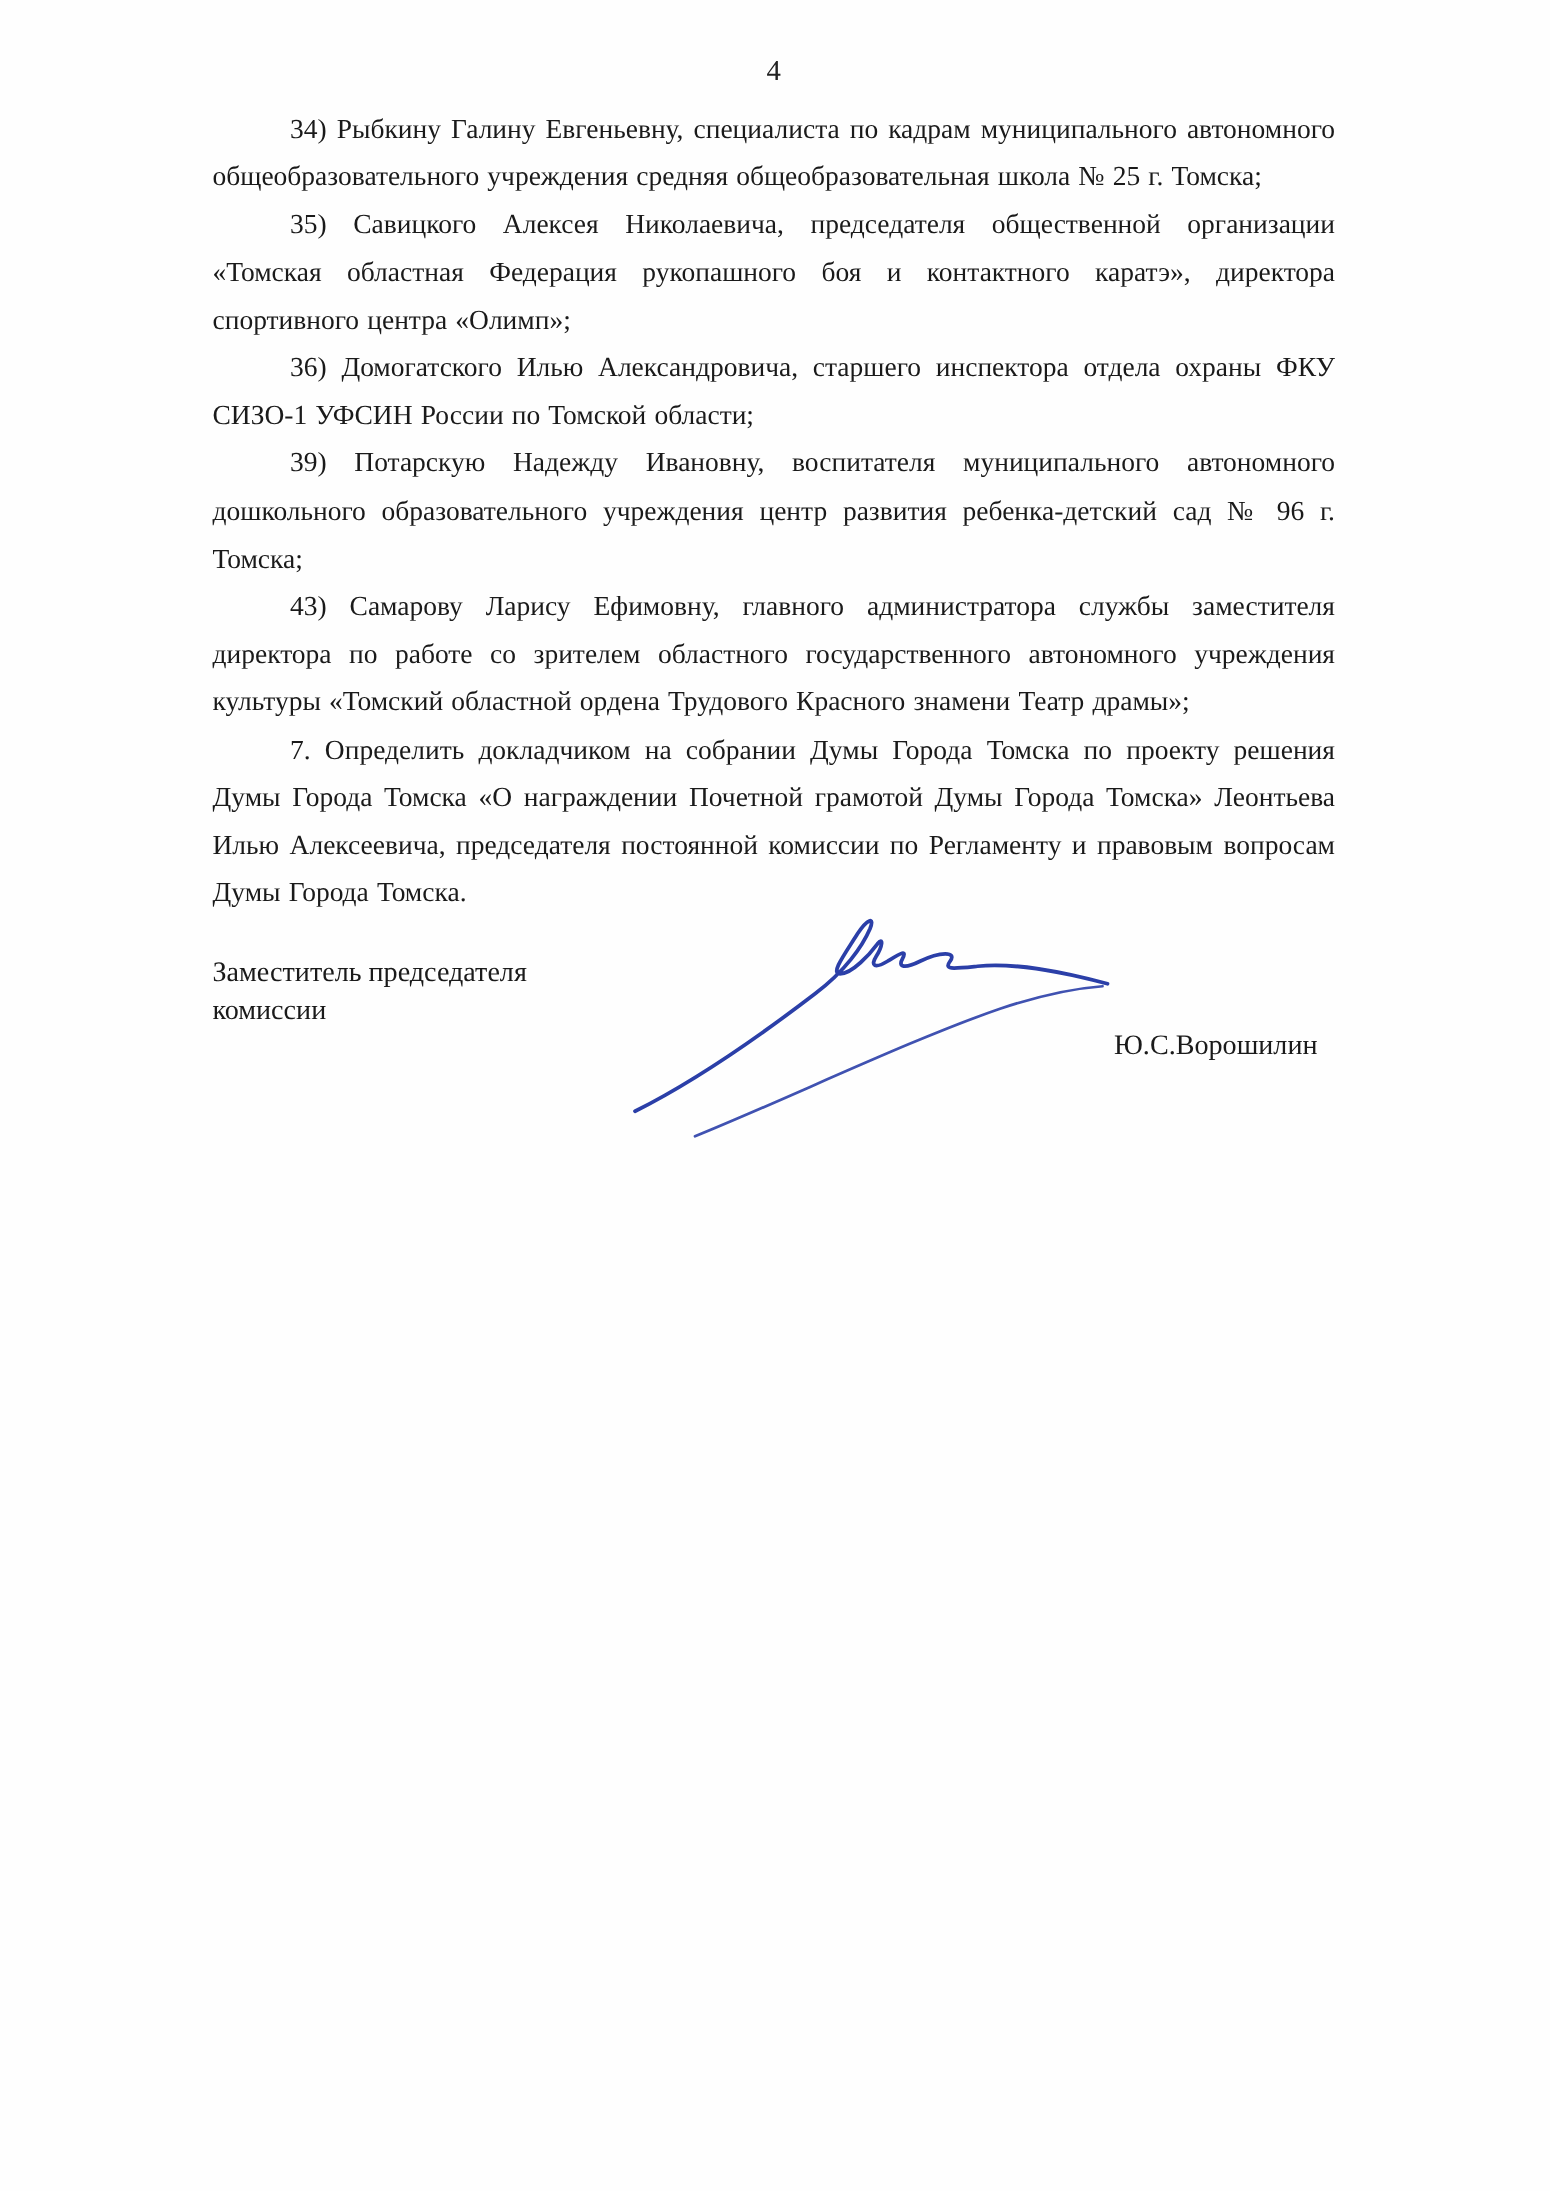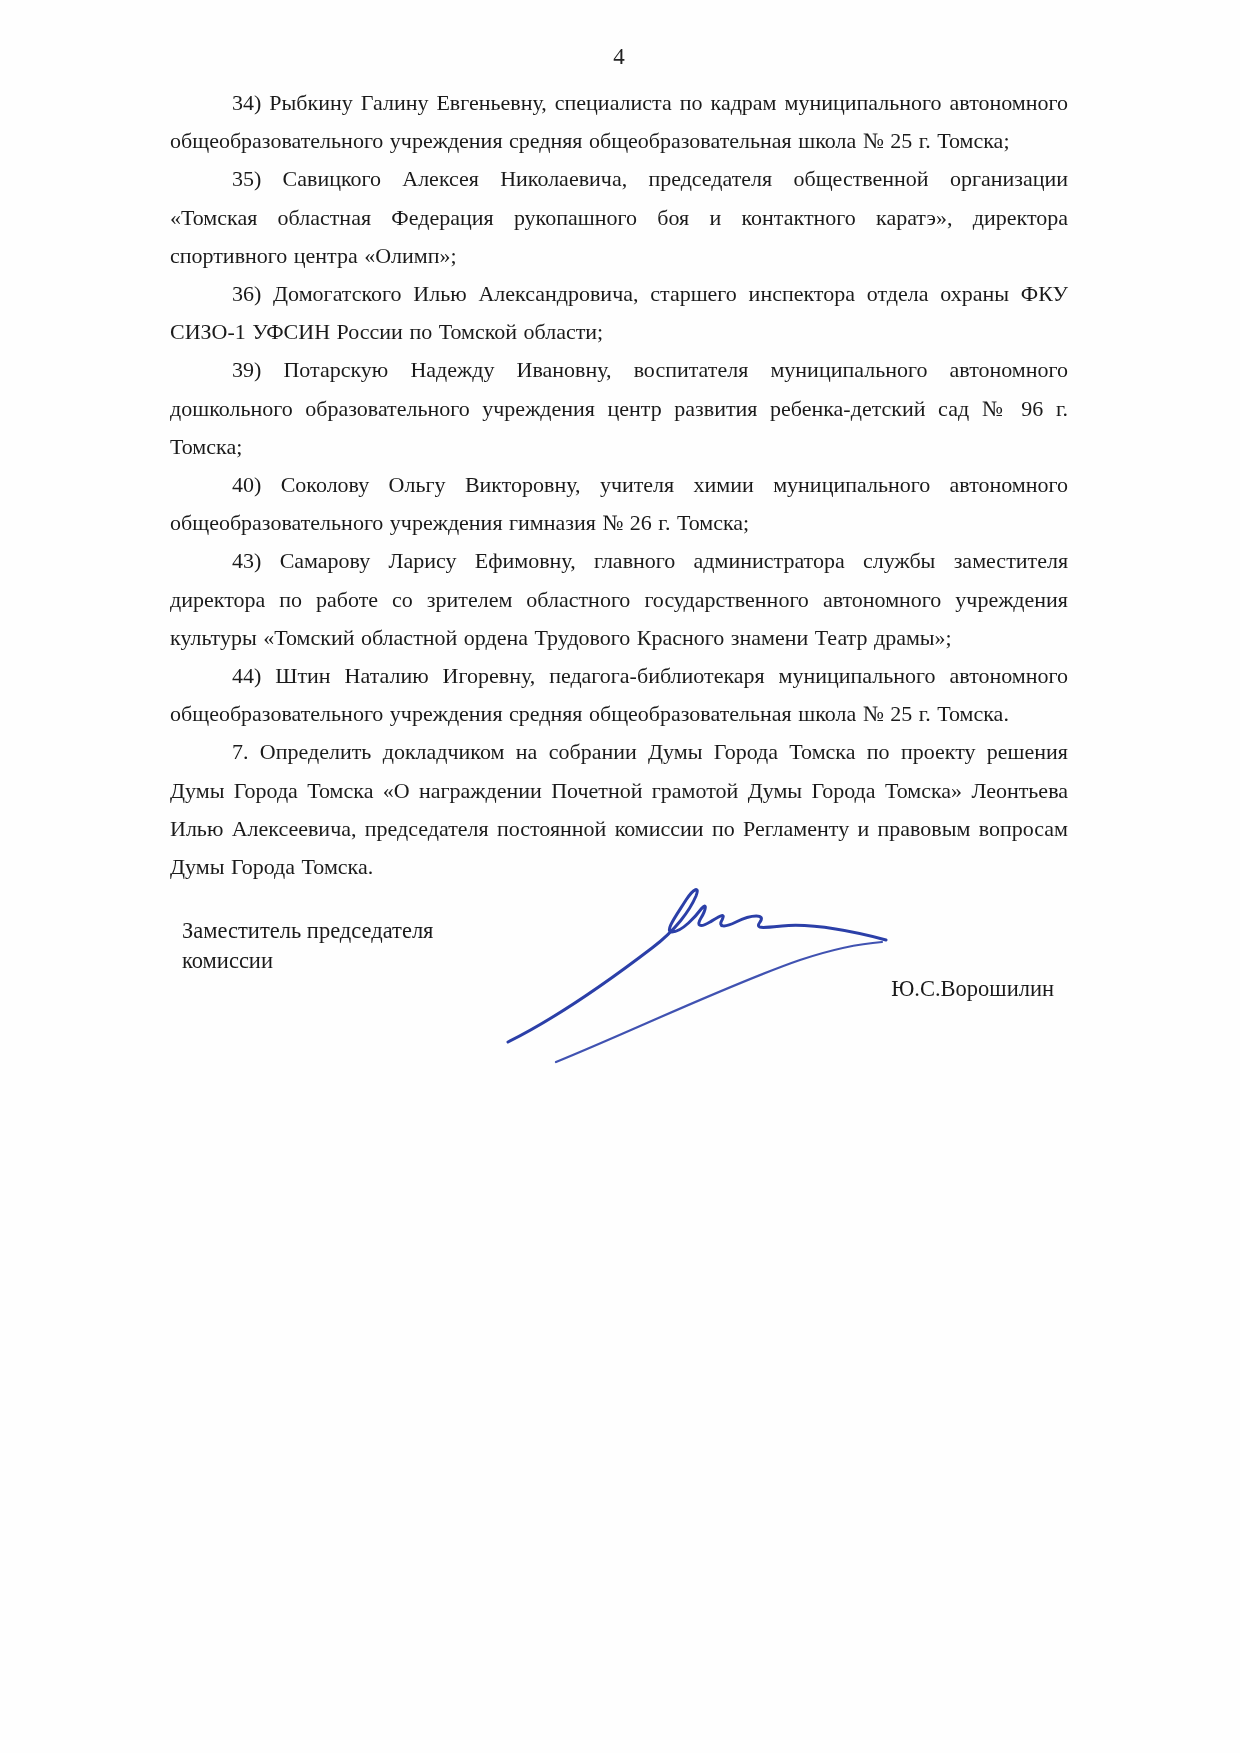--- a/index.html
+++ b/index.html
@@ -36,21 +36,21 @@
   }
   .footer {
     position: relative;
     height: 230px;
     margin-top: 22px;
     font-size: 22.5px;
     line-height: 30px;
   }
   .sig-title {
     position: absolute;
-    left: 12px;
+    left: 0;
     top: 8px;
     width: 290px;
     text-align: left;
     text-indent: 0;
   }
   .sig-name {
     position: absolute;
     right: 14px;
     top: 66px;
     white-space: nowrap;
@@ -79,23 +79,21 @@
 
 <div class="page">
 
   <div class="page-number">4</div>
 
   <div class="content">
     <p class="para">34) Рыбкину Галину Евгеньевну, специалиста по кадрам муниципального автономного общеобразовательного учреждения средняя общеобразовательная школа № 25 г. Томска;</p>
     <p class="para">35) Савицкого Алексея Николаевича, председателя общественной организации «Томская областная Федерация рукопашного боя и контактного каратэ», директора спортивного центра «Олимп»;</p>
     <p class="para">36) Домогатского Илью Александровича, старшего инспектора отдела охраны ФКУ СИЗО-1 УФСИН России по Томской области;</p>
     <p class="para">39) Потарскую Надежду Ивановну, воспитателя муниципального автономного дошкольного образовательного учреждения центр развития ребенка-детский сад № 96 г. Томска;</p>
-    <p class="para">40) Соколову Ольгу Викторовну, учителя химии муниципального автономного общеобразовательного учреждения гимназия № 26 г. Томска;</p>
     <p class="para">43) Самарову Ларису Ефимовну, главного администратора службы заместителя директора по работе со зрителем областного государственного автономного учреждения культуры «Томский областной ордена Трудового Красного знамени Театр драмы»;</p>
-    <p class="para">44) Штин Наталию Игоревну, педагога-библиотекаря муниципального автономного общеобразовательного учреждения средняя общеобразовательная школа № 25 г. Томска.</p>
     <p class="para">7. Определить докладчиком на собрании Думы Города Томска по проекту решения Думы Города Томска «О награждении Почетной грамотой Думы Города Томска» Леонтьева Илью Алексеевича, председателя постоянной комиссии по Регламенту и правовым вопросам Думы Города Томска.</p>
   </div>
 
   <div class="footer">
 
     <div class="sig-title">Заместитель председателя комиссии</div>
 
     <div class="signature-wrap">
       <svg viewBox="0 0 400 210" xmlns="http://www.w3.org/2000/svg">
         <path class="sig-stroke" d="M 8 176

